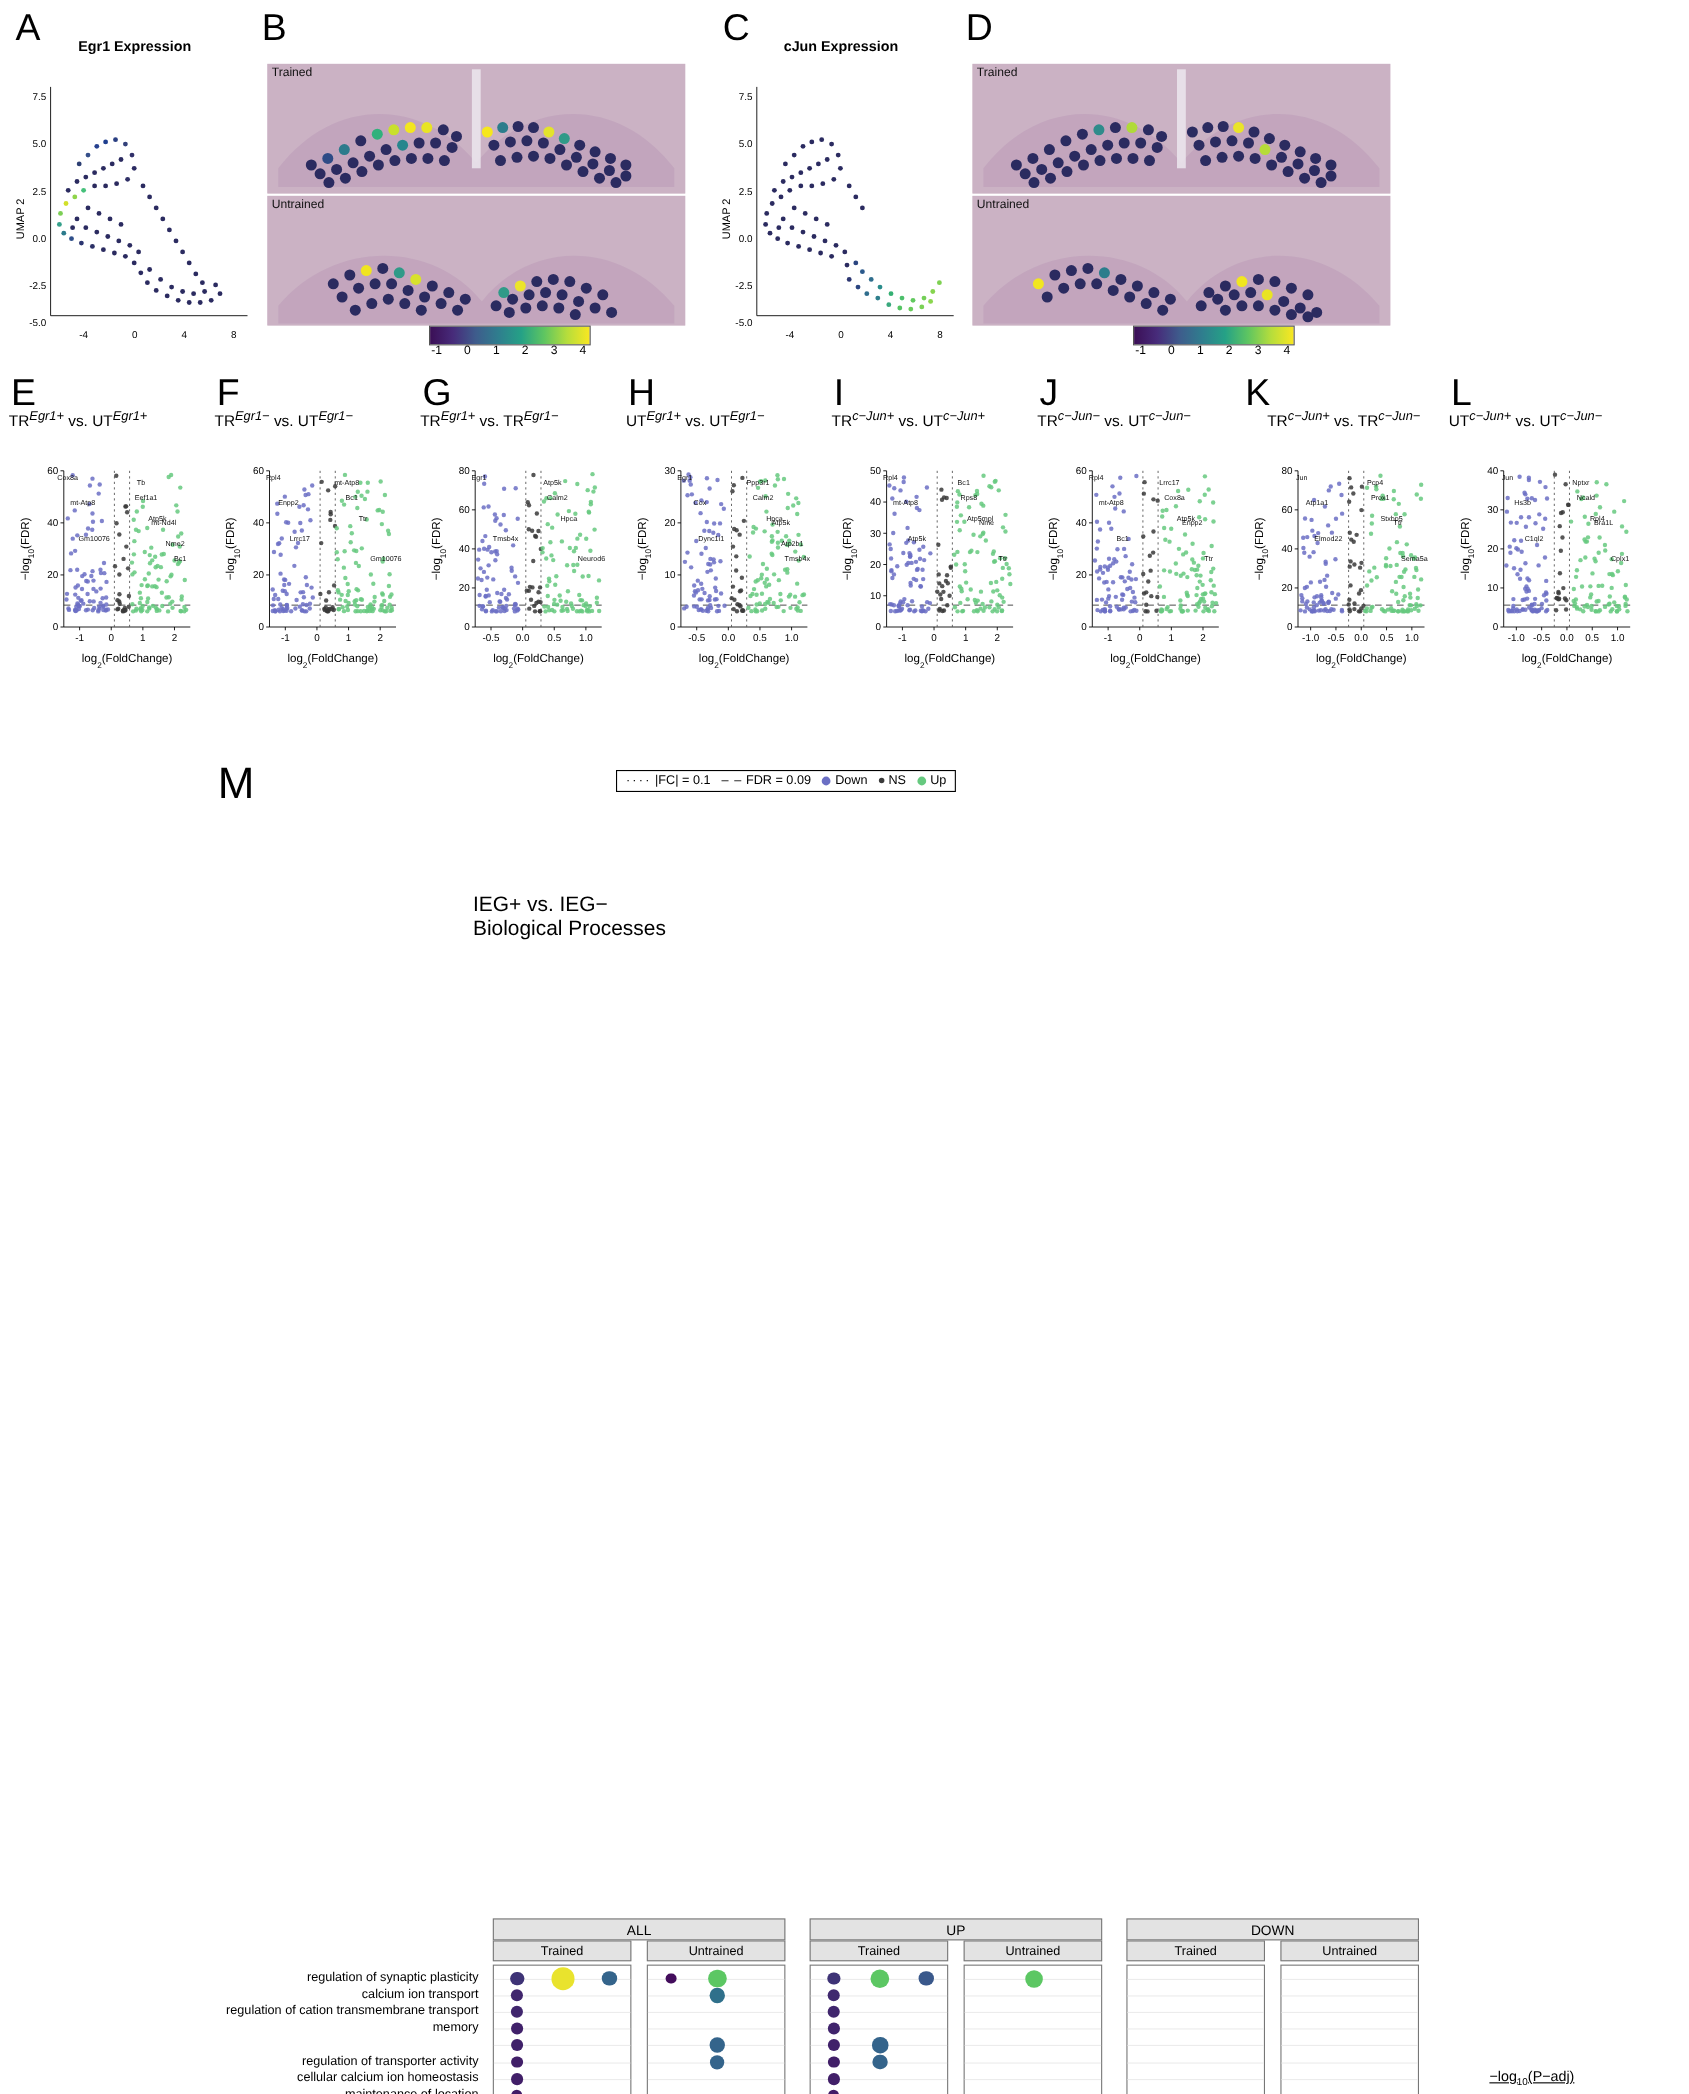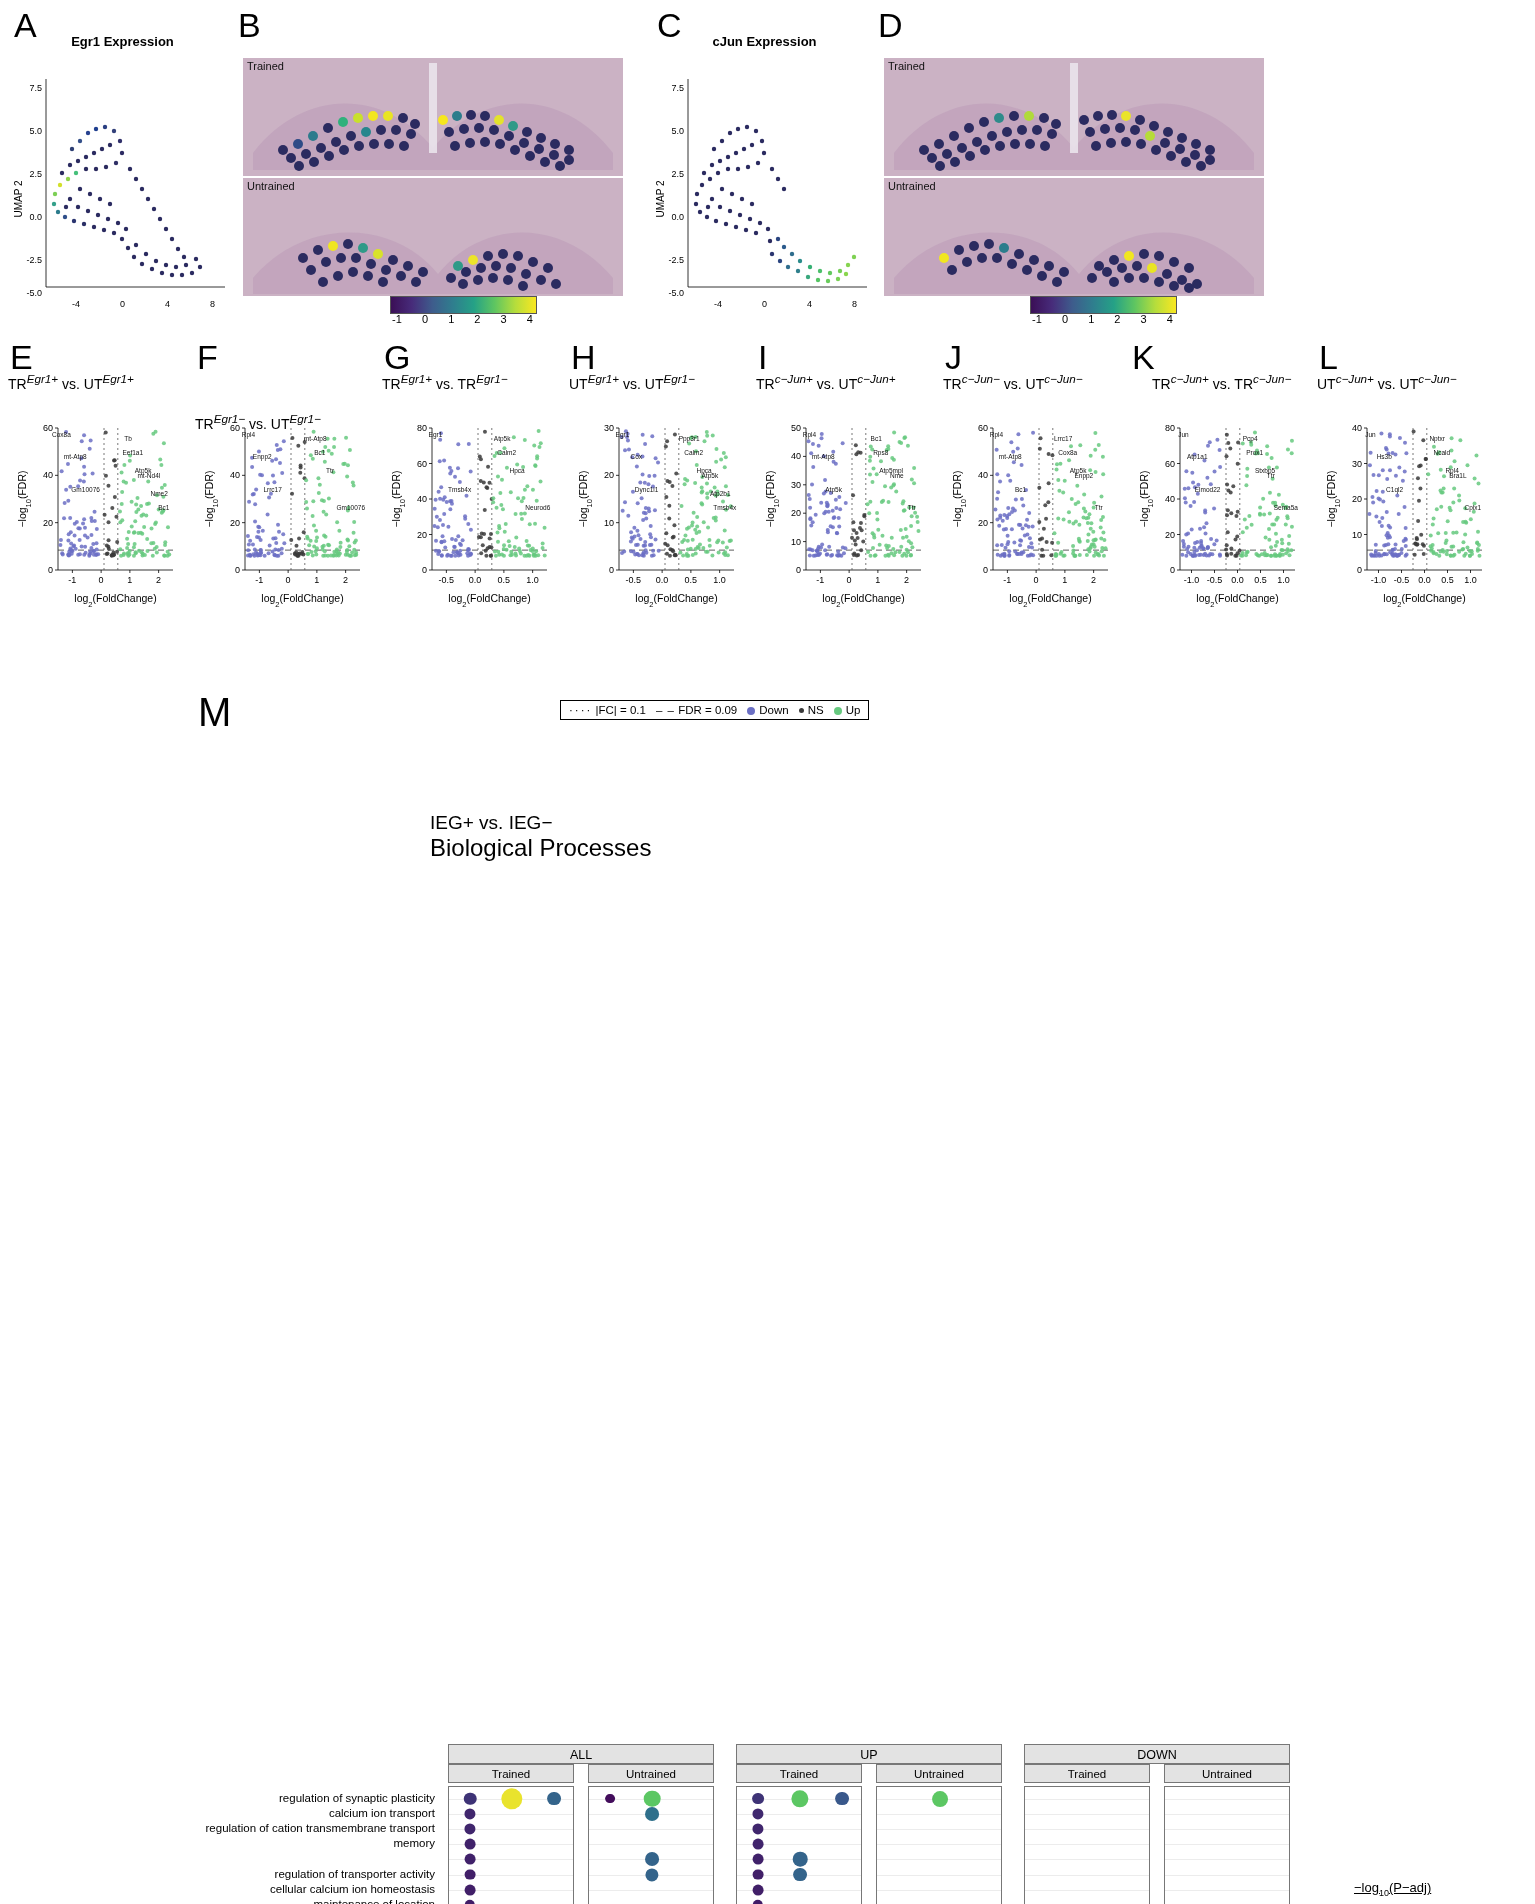--- a/index.html
+++ b/index.html
@@ -692,21 +692,21 @@
         <text x="116.75" y="34.980000000000004" font-size="6.5" font-family="Liberation Sans" fill="#111" text-anchor="middle">Eef1a1</text>
         <text x="127.1" y="53.44" font-size="6.5" font-family="Liberation Sans" fill="#111" text-anchor="middle">Atp5k</text>
         <text x="69.6" y="71.9" font-size="6.5" font-family="Liberation Sans" fill="#111" text-anchor="middle">Gm10076</text>
         <text x="147.8" y="90.36000000000001" font-size="6.5" font-family="Liberation Sans" fill="#111" text-anchor="middle">Bc1</text>
         <text x="112.14999999999999" y="20.78" font-size="6.5" font-family="Liberation Sans" fill="#111" text-anchor="middle">Tb</text>
         <text x="59.25000000000001" y="39.24000000000001" font-size="6.5" font-family="Liberation Sans" fill="#111" text-anchor="middle">mt-Atp8</text>
         <text x="132.85000000000002" y="57.7" font-size="6.5" font-family="Liberation Sans" fill="#111" text-anchor="middle">mt-Nd4l</text>
         <text x="143.2" y="76.16000000000001" font-size="6.5" font-family="Liberation Sans" fill="#111" text-anchor="middle">Nme2</text>
       </svg></div>
     <div class="panel-letter" style="left: 197px; top: -82px;">F</div>
-    <div class="volc-title" style="left: 195px; top: -48px; margin-top: 40px;">TR<sup><i>Egr1−</i></sup> vs. UT<sup><i>Egr1−</i></sup></div>
+    <div class="volc-title" style="left: 195px; top: -48px;">TR<sup><i>Egr1−</i></sup> vs. UT<sup><i>Egr1−</i></sup></div>
     <div class="volc" style="left: 203px; top: 0px; width: 165px; height: 200px;"><svg width="165" height="200">
         <line x1="42" y1="150" x2="157" y2="150" stroke="#000" stroke-width="0.8"></line>
         <line x1="42" y1="8" x2="42" y2="150" stroke="#000" stroke-width="0.8"></line>
         <text x="37" y="11" text-anchor="end" font-size="9" font-family="Liberation Sans">60</text>
         <line x1="39" y1="8" x2="42" y2="8" stroke="#000" stroke-width="0.8"></line>
         <text x="37" y="58.33333333333333" text-anchor="end" font-size="9" font-family="Liberation Sans">40</text>
         <line x1="39" y1="55.33333333333333" x2="42" y2="55.33333333333333" stroke="#000" stroke-width="0.8"></line>
         <text x="37" y="105.66666666666666" text-anchor="end" font-size="9" font-family="Liberation Sans">20</text>
         <line x1="39" y1="102.66666666666666" x2="42" y2="102.66666666666666" stroke="#000" stroke-width="0.8"></line>
         <text x="37" y="153" text-anchor="end" font-size="9" font-family="Liberation Sans">0</text>
@@ -2394,14 +2394,14 @@
       <div class="gridline" style="top: 72.4px;"></div>
       <div class="gridline" style="top: 87.6px;"></div>
       <div class="gridline" style="top: 102.8px;"></div>
     </div>
     <div style="position: absolute; left: 1400px; top: 1100px;">
       <div style="font-size: 13px; white-space: nowrap; margin-left: -46px; text-decoration: underline;">−log<sub style="font-size:9px">10</sub>(P−adj)</div>
     </div>
   </div>
 <div class="abs" style="left:430px;top:812px;">
   <div style="font-size:19px;">IEG+ vs. IEG−</div>
-  <div style="font-size:24px;">Biological Processes</div>
+  <div style="font-size:19px;">Biological Processes</div>
 </div>
 
 </body></html>

